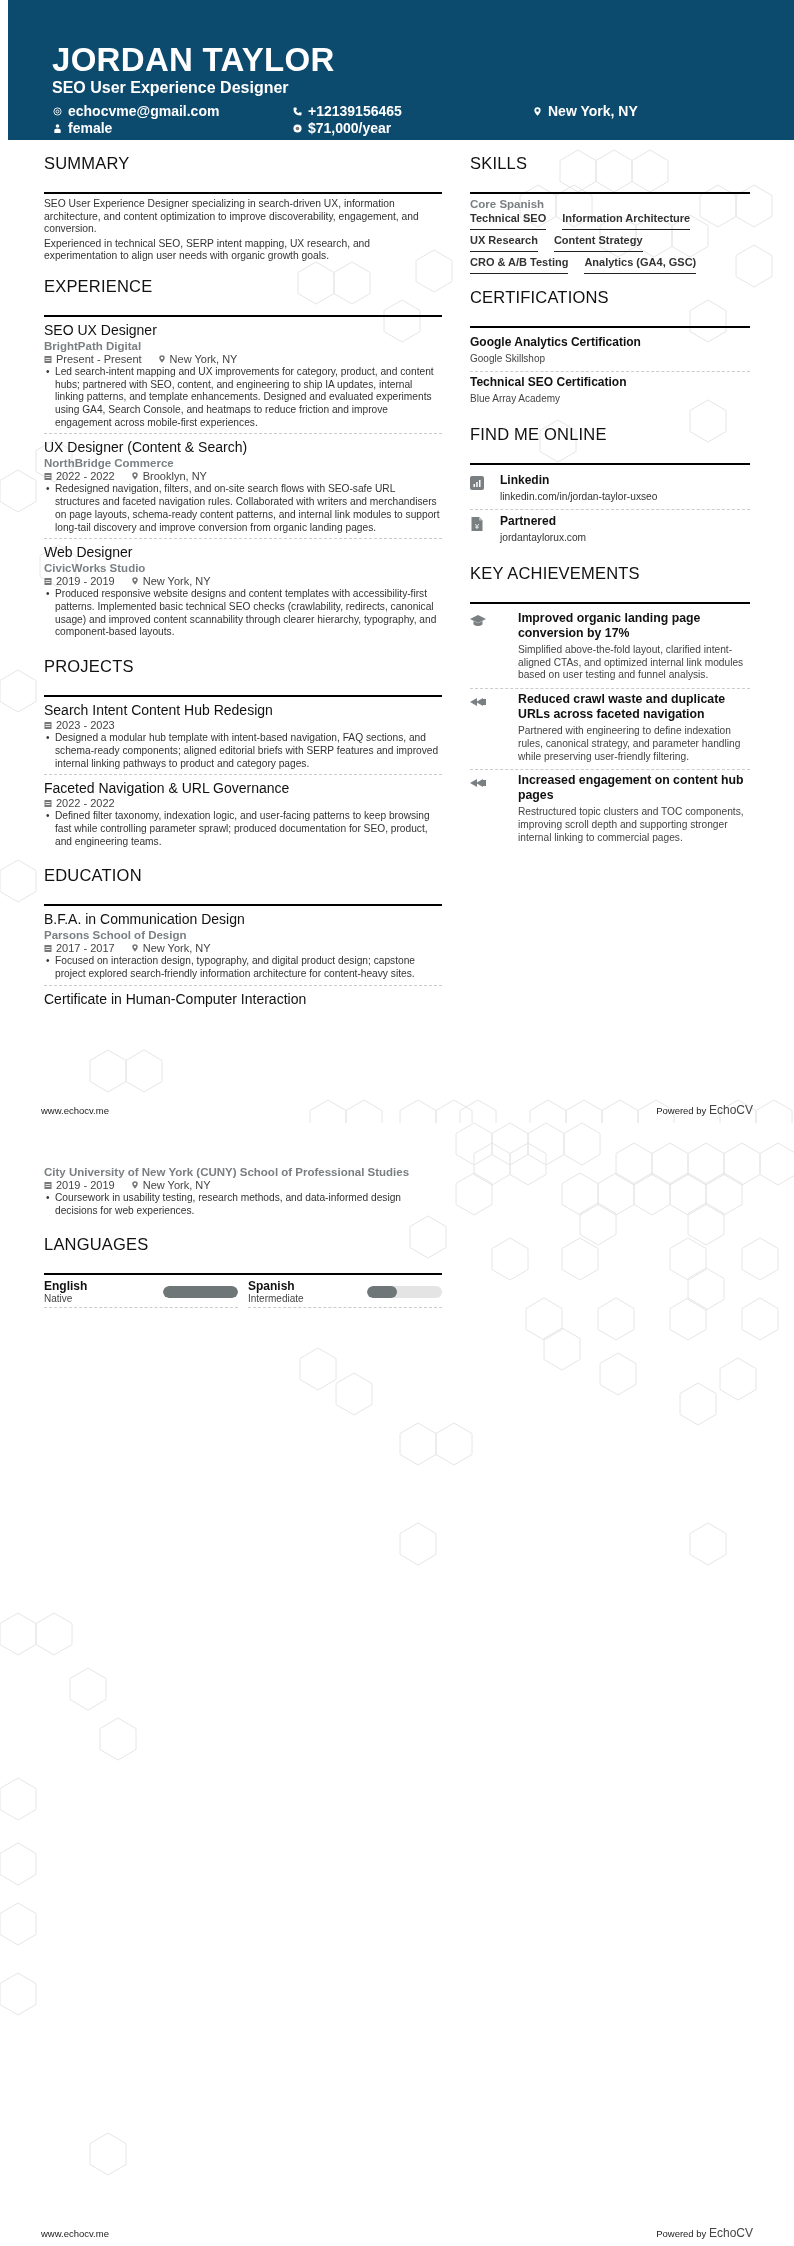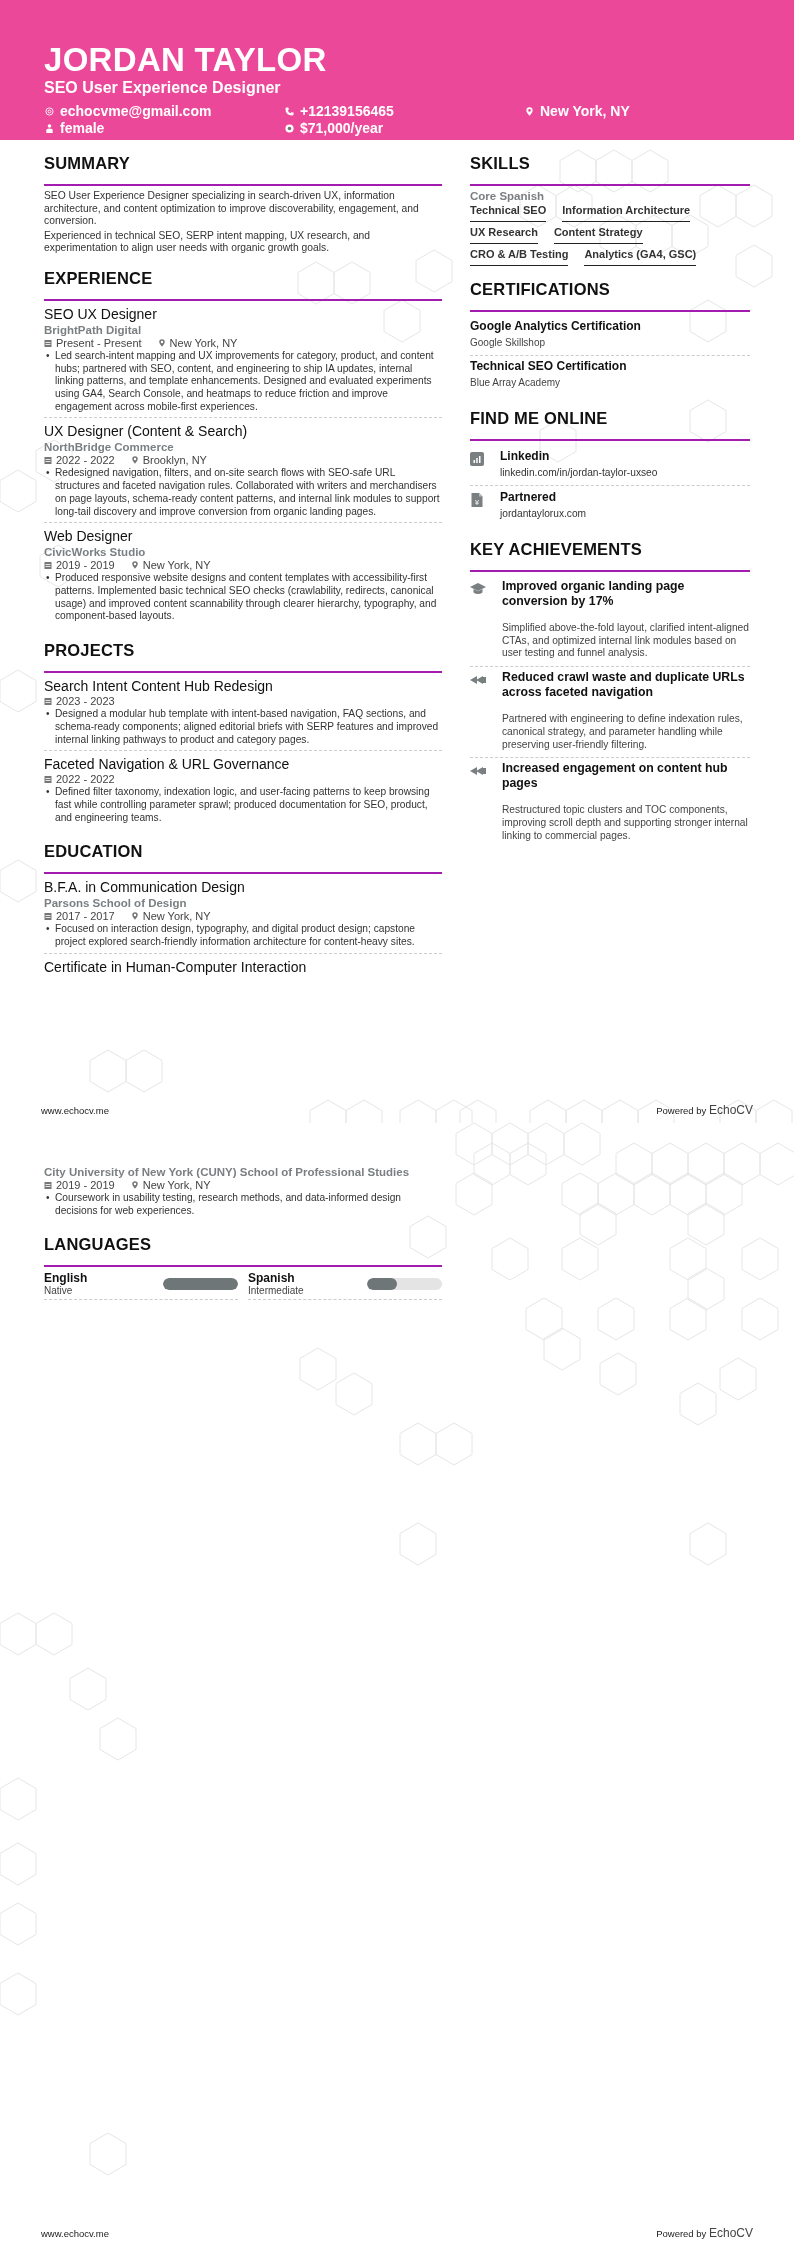--- a/index.html
+++ b/index.html
@@ -1,30 +1,30 @@
 <!DOCTYPE html>
 <html><head>
 <meta charset="utf-8">
 <style>
   * { box-sizing: border-box; margin: 0; padding: 0; }
   body { width: 794px; height: 2246px; background: #fff; font-family: "Liberation Sans", "DejaVu Sans", sans-serif; color: #222; position: relative; overflow: hidden; }
   .page { position: relative; width: 794px; height: 1123px; overflow: hidden; }
   .hex-bg { position: absolute; inset: 0; z-index: 0; pointer-events: none; }
-  .header { position: relative; z-index: 1; background: #ec4899; height: 140px; padding: 42px 44px 0 44px; color: #fff; }
+  .header { position: relative; z-index: 1; background: #0c4a6e; height: 140px; padding: 42px 44px 0 44px; color: #fff; margin-left: 8px; }
   .name { font-size: 33px; font-weight: bold; letter-spacing: 0.3px; line-height: 36px; }
   .role { font-size: 16px; font-weight: bold; line-height: 20px; margin-top: 0px; }
   .contacts { display: grid; grid-template-columns: 240px 240px 200px; row-gap: 3px; margin-top: 6px; font-size: 14px; font-weight: bold; }
   .contact { display: flex; align-items: center; gap: 6px; height: 14px; }
   .contact svg { width: 9px; height: 9px; fill: #fff; flex: none; }
   .contact .ico { width: 10px; display: inline-flex; justify-content: center; }
 
   .cols { position: relative; z-index: 1; display: flex; padding: 0 44px; gap: 28px; }
   .left { width: 398px; }
   .right { width: 280px; }
-  .sec-title { font-size: 16.5px; font-weight: bold; color: #111; border-bottom: 2px solid #a21caf; padding-bottom: 11px; margin-top: 14px; margin-bottom: 4px; letter-spacing: 0.2px; }
+  .sec-title { font-size: 16.5px; font-weight: normal; color: #111; border-bottom: 2px solid #000000; padding-bottom: 19px; margin-top: 14px; margin-bottom: 4px; letter-spacing: 0.2px; }
   .summary p { font-size: 10.3px; line-height: 12.6px; color: #333; }
   .entry { padding-bottom: 4px; border-bottom: 1px dashed #ccc; margin-bottom: 4px; }
   .entry.last { border-bottom: none; }
   .entry-title { font-size: 14px; color: #111; line-height: 18px; }
   .entry-org { font-size: 11.5px; font-weight: bold; color: #7a7f82; line-height: 14px; }
   .meta { font-size: 11px; color: #444; display: flex; gap: 16px; line-height: 12px; align-items: flex-start; }
   .meta span.m { display: inline-flex; align-items: center; gap: 4px; }
   .meta svg { width: 8px; height: 8px; fill: #777; }
   .bullet { font-size: 10.2px; line-height: 12.7px; color: #333; padding-left: 11px; position: relative; margin-top: 1px; }
   .bullet::before { content: "•"; position: absolute; left: 2px; top: 0; }
@@ -37,25 +37,25 @@
   .cert.last { border-bottom: none; }
   .cert-name { font-size: 12px; font-weight: bold; color: #111; line-height: 16px; }
   .cert-issuer { font-size: 10px; color: #444; line-height: 14px; margin-top: 2px; }
 
   .online { display: flex; gap: 16px; padding: 3px 0 5px; border-bottom: 1px dashed #ccc; }
   .online.last { border-bottom: none; }
   .online .oi { width: 14px; height: 14px; margin-top: 4px; flex: none; }
   .online-label { font-size: 12px; font-weight: bold; color: #111; line-height: 16px; }
   .online-url { font-size: 10.2px; color: #333; line-height: 14px; margin-top: 2px; }
 
-  .ach { display: flex; gap: 16px; padding: 3px 0 6px; border-bottom: 1px dashed #ccc; }
+  .ach { display: flex; gap: 32px; padding: 3px 0 6px; border-bottom: 1px dashed #ccc; }
   .ach.last { border-bottom: none; }
   .ach .ai { width: 16px; height: 14px; margin-top: 3px; flex: none; }
   .ach-title { font-size: 12.3px; font-weight: bold; color: #111; line-height: 15px; }
-  .ach-desc { font-size: 10.2px; color: #444; line-height: 12.7px; margin-top: 13px; }
+  .ach-desc { font-size: 10.2px; color: #444; line-height: 12.7px; margin-top: 3px; }
 
   .footer { position: absolute; left: 41px; right: 41px; display: flex; justify-content: space-between; align-items: baseline; z-index: 1; font-size: 9.5px; color: #222; }
   .footer .brand { font-size: 12px; color: #444; }
 
   .langs { display: flex; gap: 10px; }
   .lang { width: 194px; display: flex; justify-content: space-between; align-items: center; border-bottom: 1px dashed #ccc; padding-bottom: 2px; }
   .lang-name { font-size: 12px; font-weight: bold; color: #111; line-height: 14px; }
   .lang-level { font-size: 10px; color: #444; line-height: 12px; }
   .bar { width: 75px; height: 12px; background: #e4e4e4; border-radius: 6px; overflow: hidden; }
   .bar-fill { height: 100%; background: #6f7678; border-radius: 6px; }

